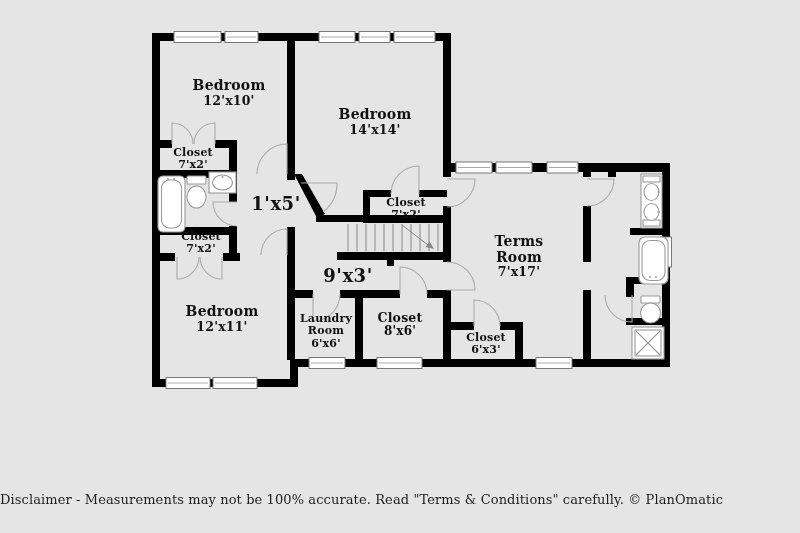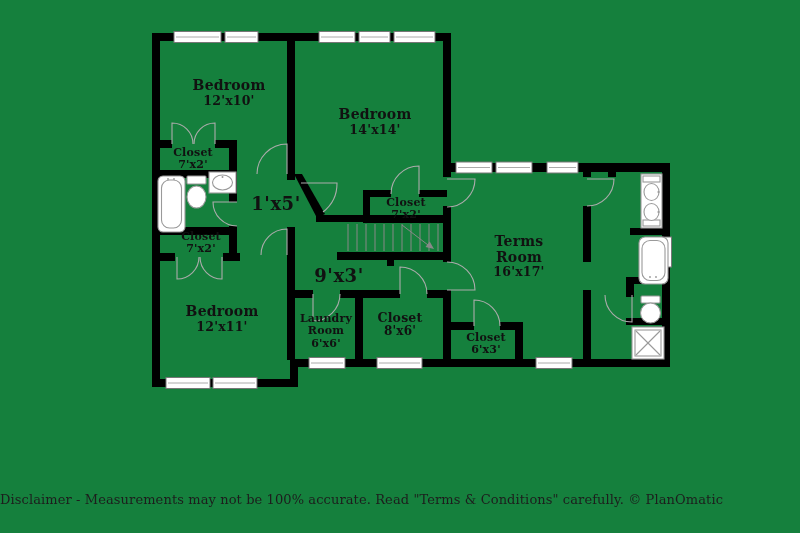--- a/index.html
+++ b/index.html
@@ -1,16 +1,16 @@
 <!DOCTYPE html>
 <html><head>
 <meta charset="utf-8">
 <style>
   html,body{margin:0;padding:0;background:#fff;}
-  #stage{position:relative;width:800px;height:533px;background:#15803d;overflow:hidden;
+  #stage{position:relative;width:800px;height:533px;background:#e5e5e5;overflow:hidden;
          font-family:"DejaVu Serif","Liberation Serif",serif;}
   #plan-svg{position:absolute;left:0;top:0;}
   .plan-label{position:absolute;transform:translate(-50%,-50%);text-align:center;
               color:#111;font-weight:700;line-height:1.12;white-space:nowrap;letter-spacing:.2px;}
   .plan-label span{display:block;}
   .lbl-lg .l1{font-size:14px}
   .lbl-lg .l2{font-size:12.5px}
   .lbl-md .l1{font-size:12.5px}
   .lbl-md .l2{font-size:12px}
   .lbl-sm .l1{font-size:11px}
@@ -197,36 +197,36 @@
     <span class="l2">7'x2'</span>
   </div>
   <div class="plan-label lbl-lg" style="left:222px;top:319px">
     <span class="l1">Bedroom</span>
     <span class="l2">12'x11'</span>
   </div>
   <div class="plan-label lbl-sm" style="left:406px;top:209px">
     <span class="l1">Closet</span>
     <span class="l2">7'x2'</span>
   </div>
-  <div class="plan-label lbl-hall" style="left:339px;top:276px">
+  <div class="plan-label lbl-hall" style="left:348px;top:276px">
     <span>9'x3'</span>
   </div>
   <div class="plan-label lbl-sm" style="left:326px;top:331px">
     <span class="l1">Laundry</span>
     <span class="l1">Room</span>
     <span class="l2">6'x6'</span>
   </div>
   <div class="plan-label lbl-md" style="left:400px;top:325px">
     <span class="l1">Closet</span>
     <span class="l2">8'x6'</span>
   </div>
   <div class="plan-label lbl-sm" style="left:486px;top:344px">
     <span class="l1">Closet</span>
     <span class="l2">6'x3'</span>
   </div>
   <div class="plan-label lbl-lg" style="left:519px;top:257px">
     <span class="l1">Terms</span>
     <span class="l1">Room</span>
-    <span class="l2">16'x17'</span>
+    <span class="l2">7'x17'</span>
   </div>
 
   <div id="disclaimer">Disclaimer - Measurements may not be 100% accurate. Read "Terms &amp; Conditions" carefully. © PlanOmatic</div>
 </div>
 
 </body></html>

